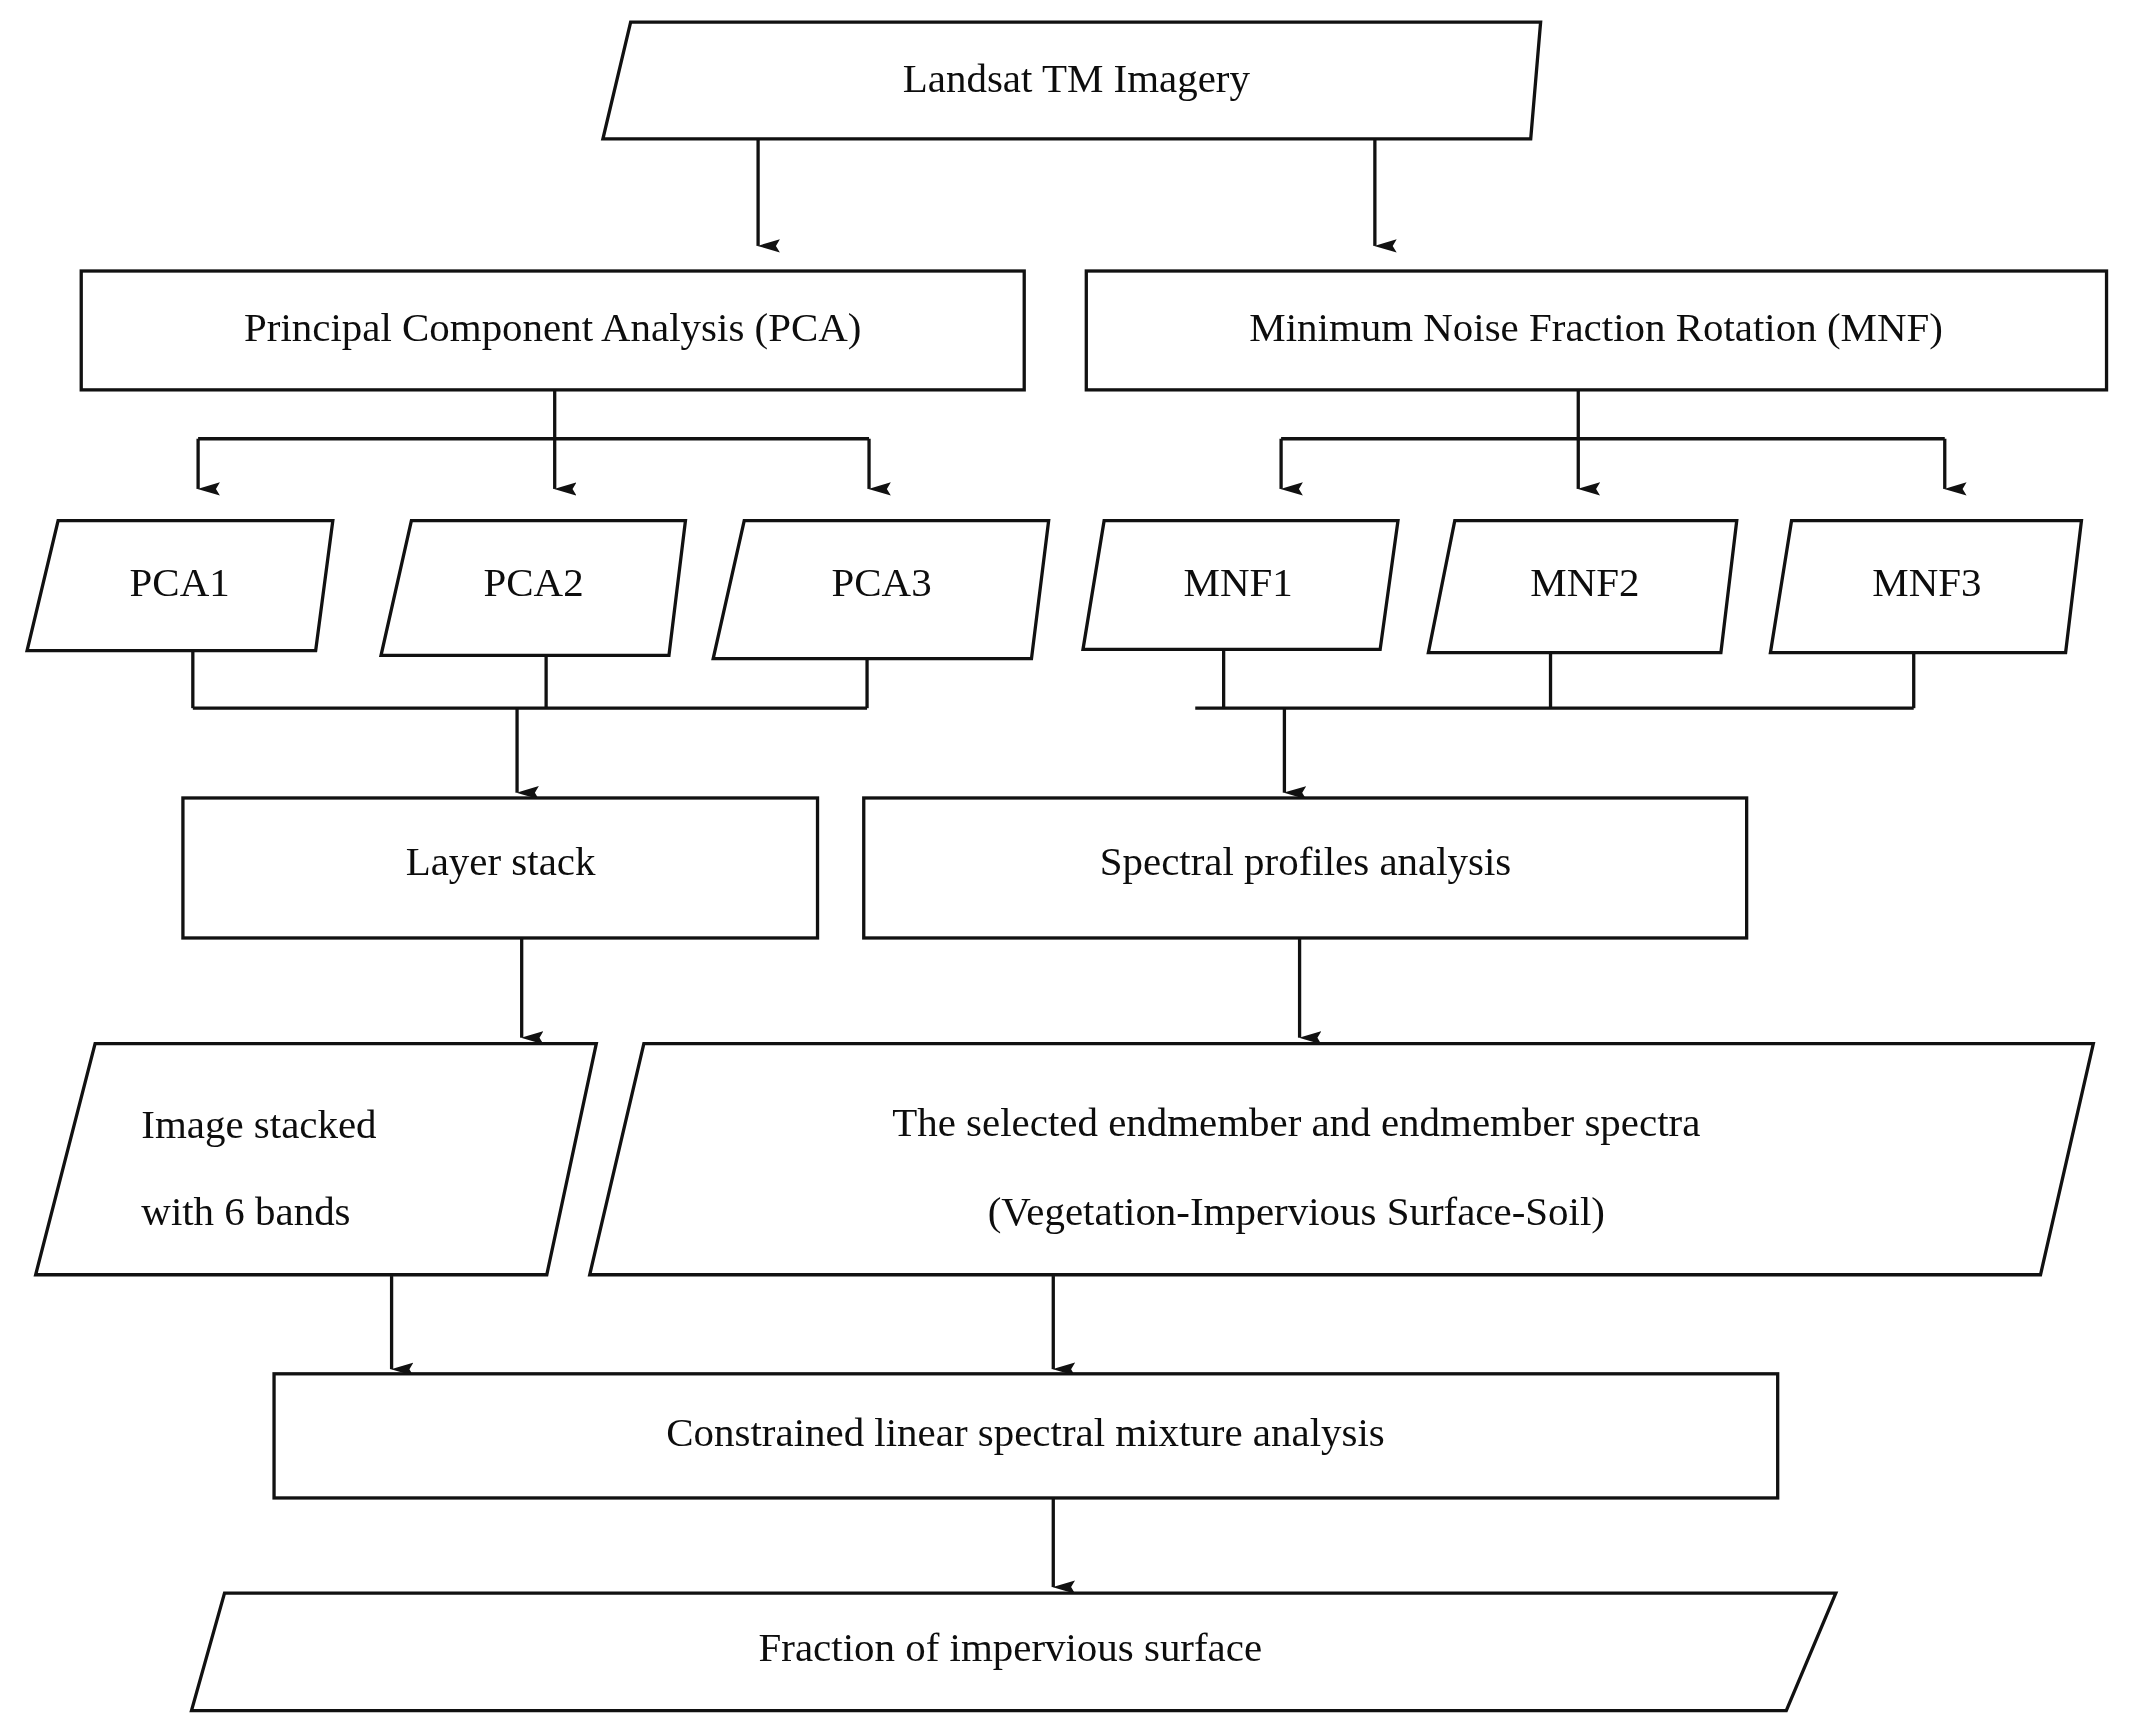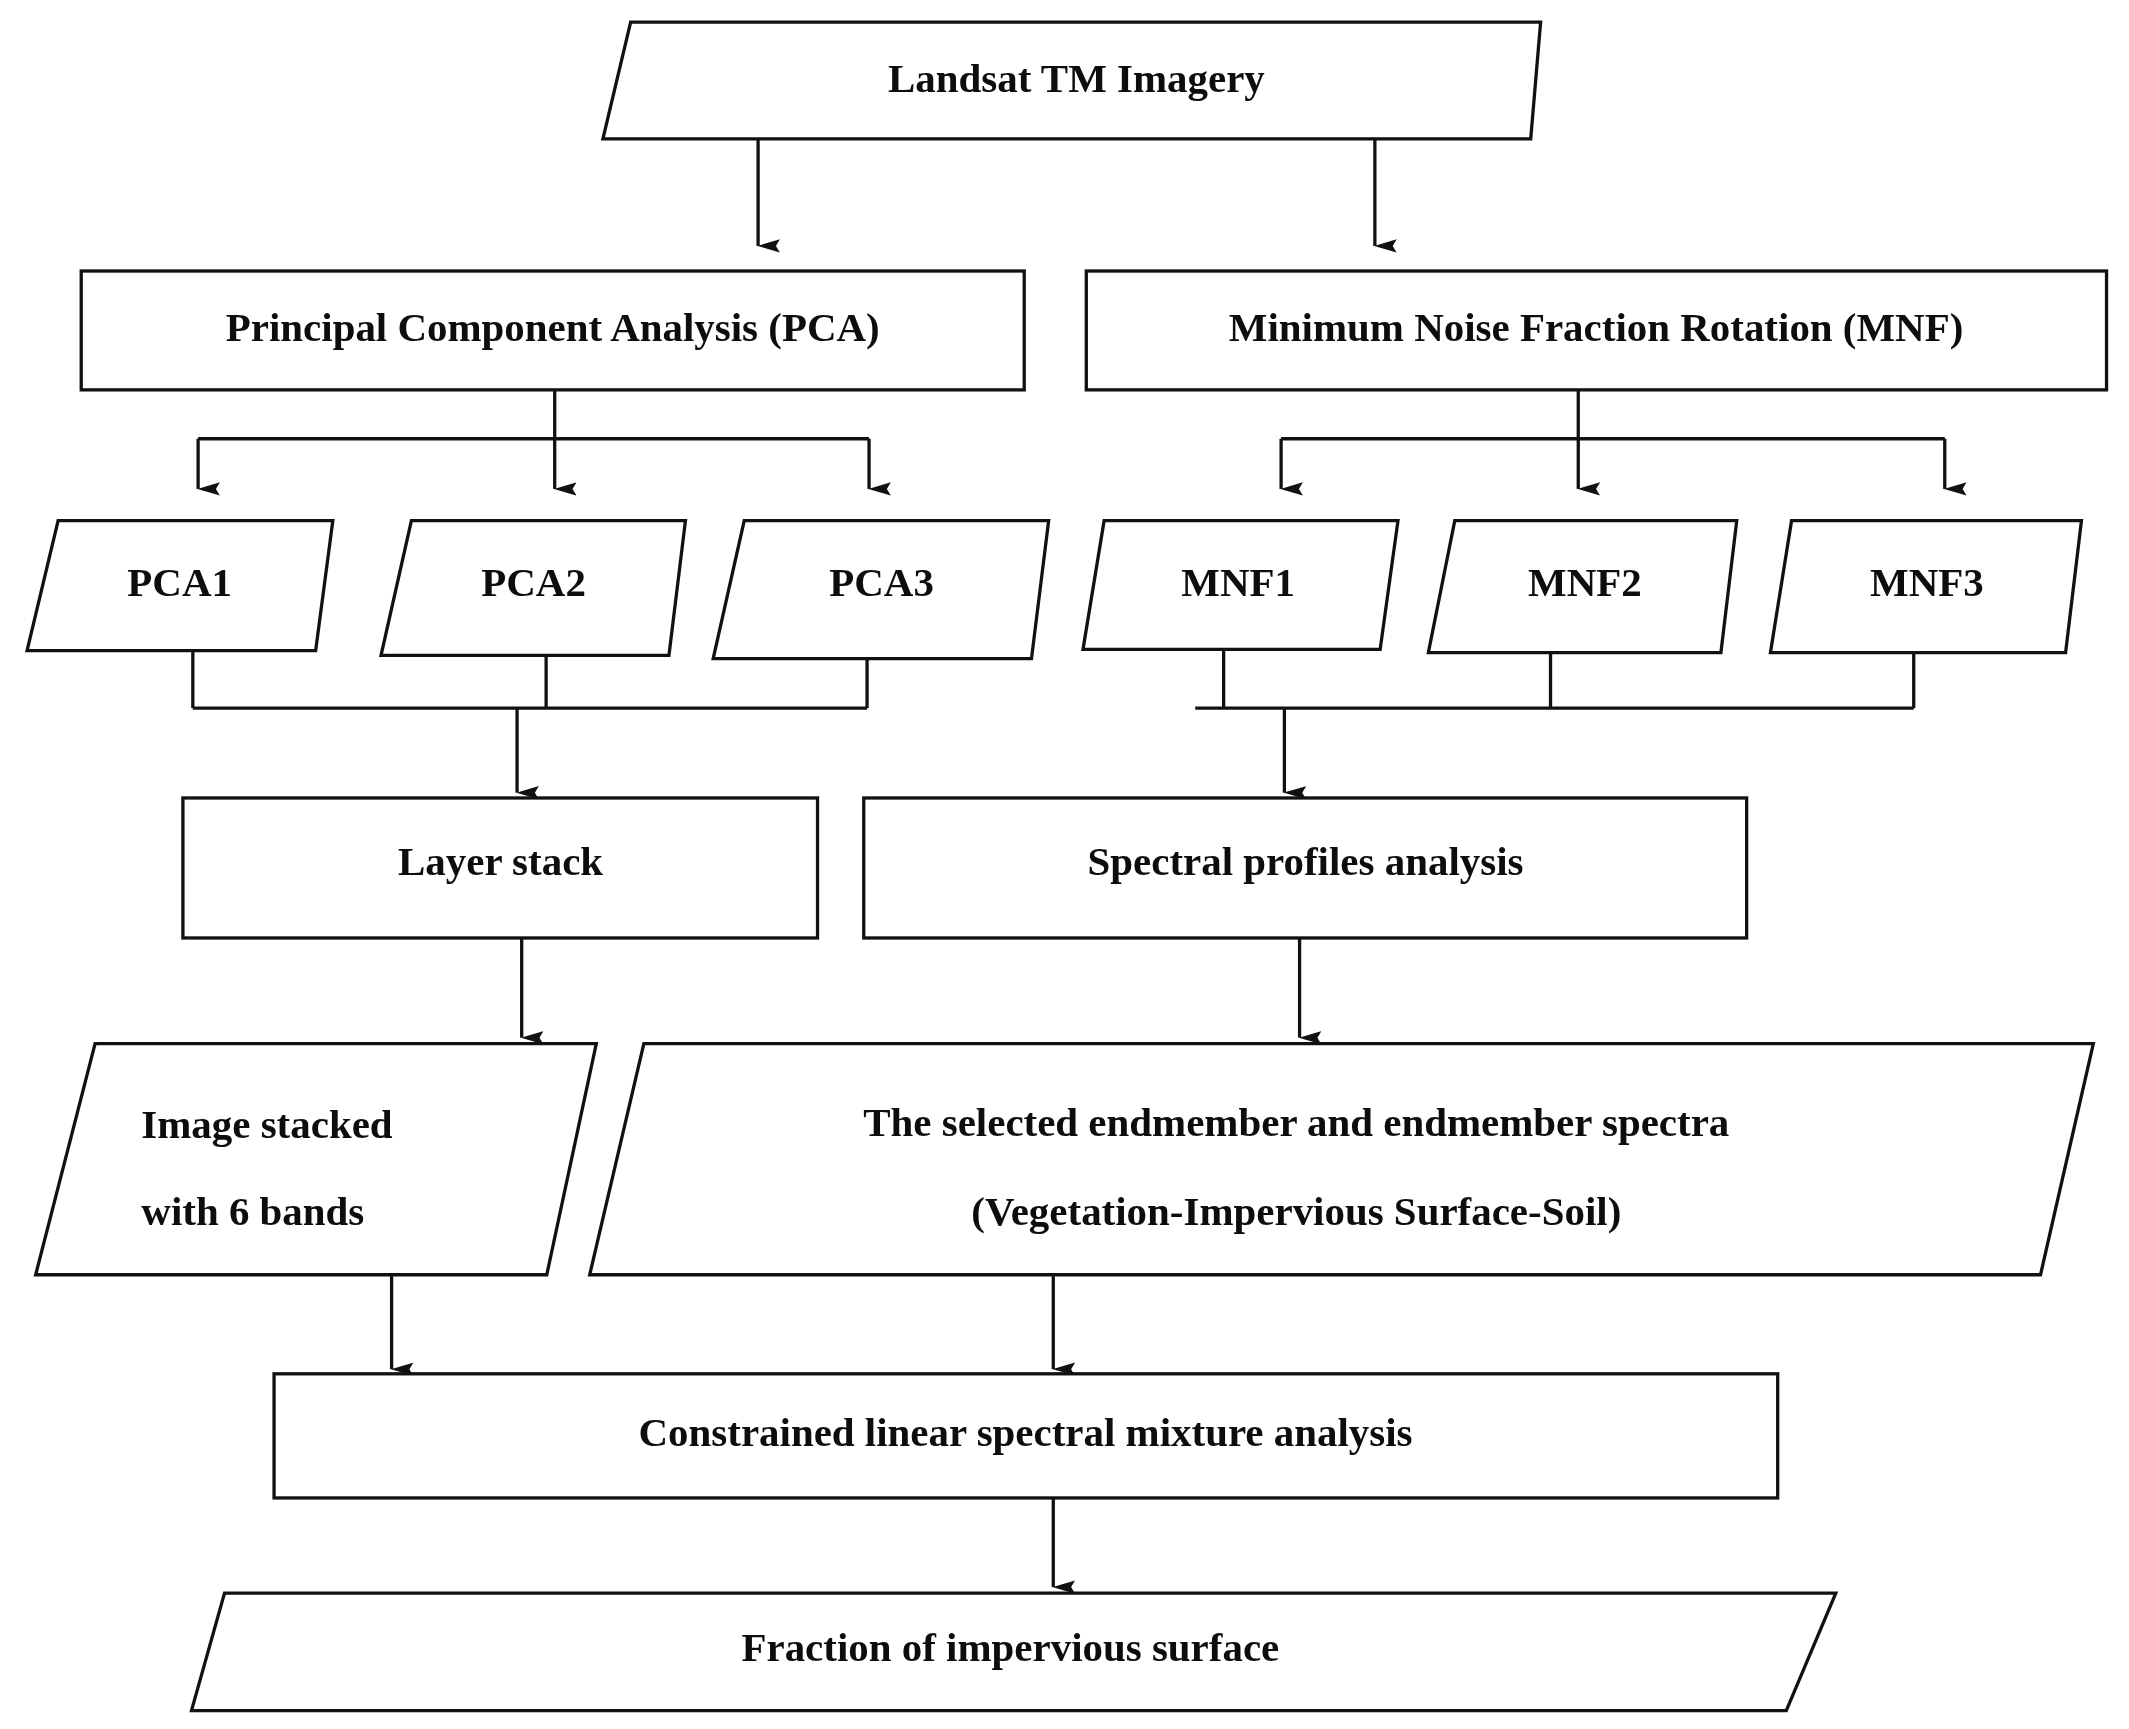--- a/index.html
+++ b/index.html
@@ -1,17 +1,17 @@
 <!DOCTYPE html>
 <html style="font-size:10.6px"><head>
 <meta charset="utf-8">
 <style>
   html,body{margin:0;padding:0;background:#ffffff;}
   body{font-family:"Liberation Serif", serif;}
-  #stage{position:relative;width:2129px;height:1730px;background:#ffffff;overflow:hidden;font-weight:bold;}
+  #stage{position:relative;width:2129px;height:1730px;background:#ffffff;overflow:hidden;}
   #flow{position:absolute;left:0;top:0;width:2129px;height:1730px;}
   .node-text{
     font-family:"Liberation Serif", serif;
     fill:#0d0d0d;
     font-size:62px;
     dominant-baseline:middle;
   }
   .shape{fill:#ffffff;stroke:#111111;stroke-width:5;}
   .conn{stroke:#111111;stroke-width:5;fill:none;}
   .arrowhead{fill:#111111;stroke:none;}

